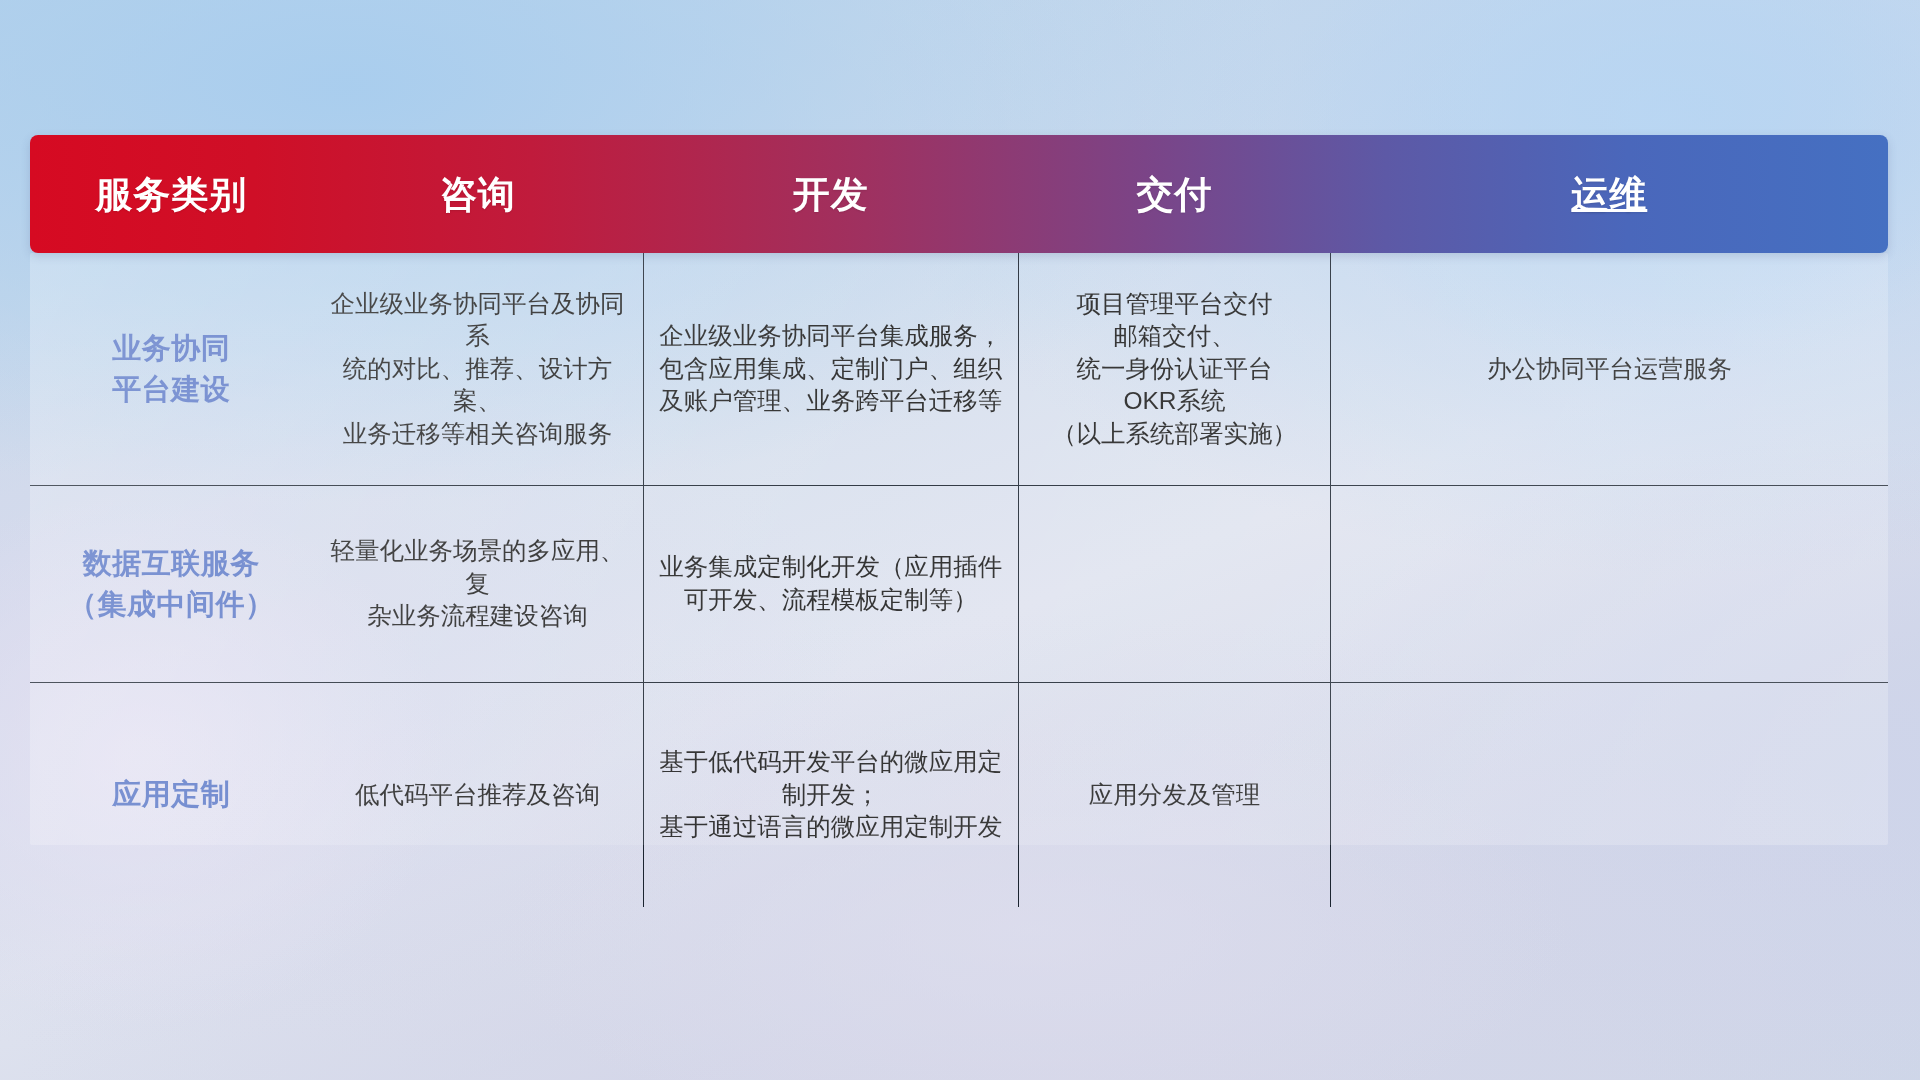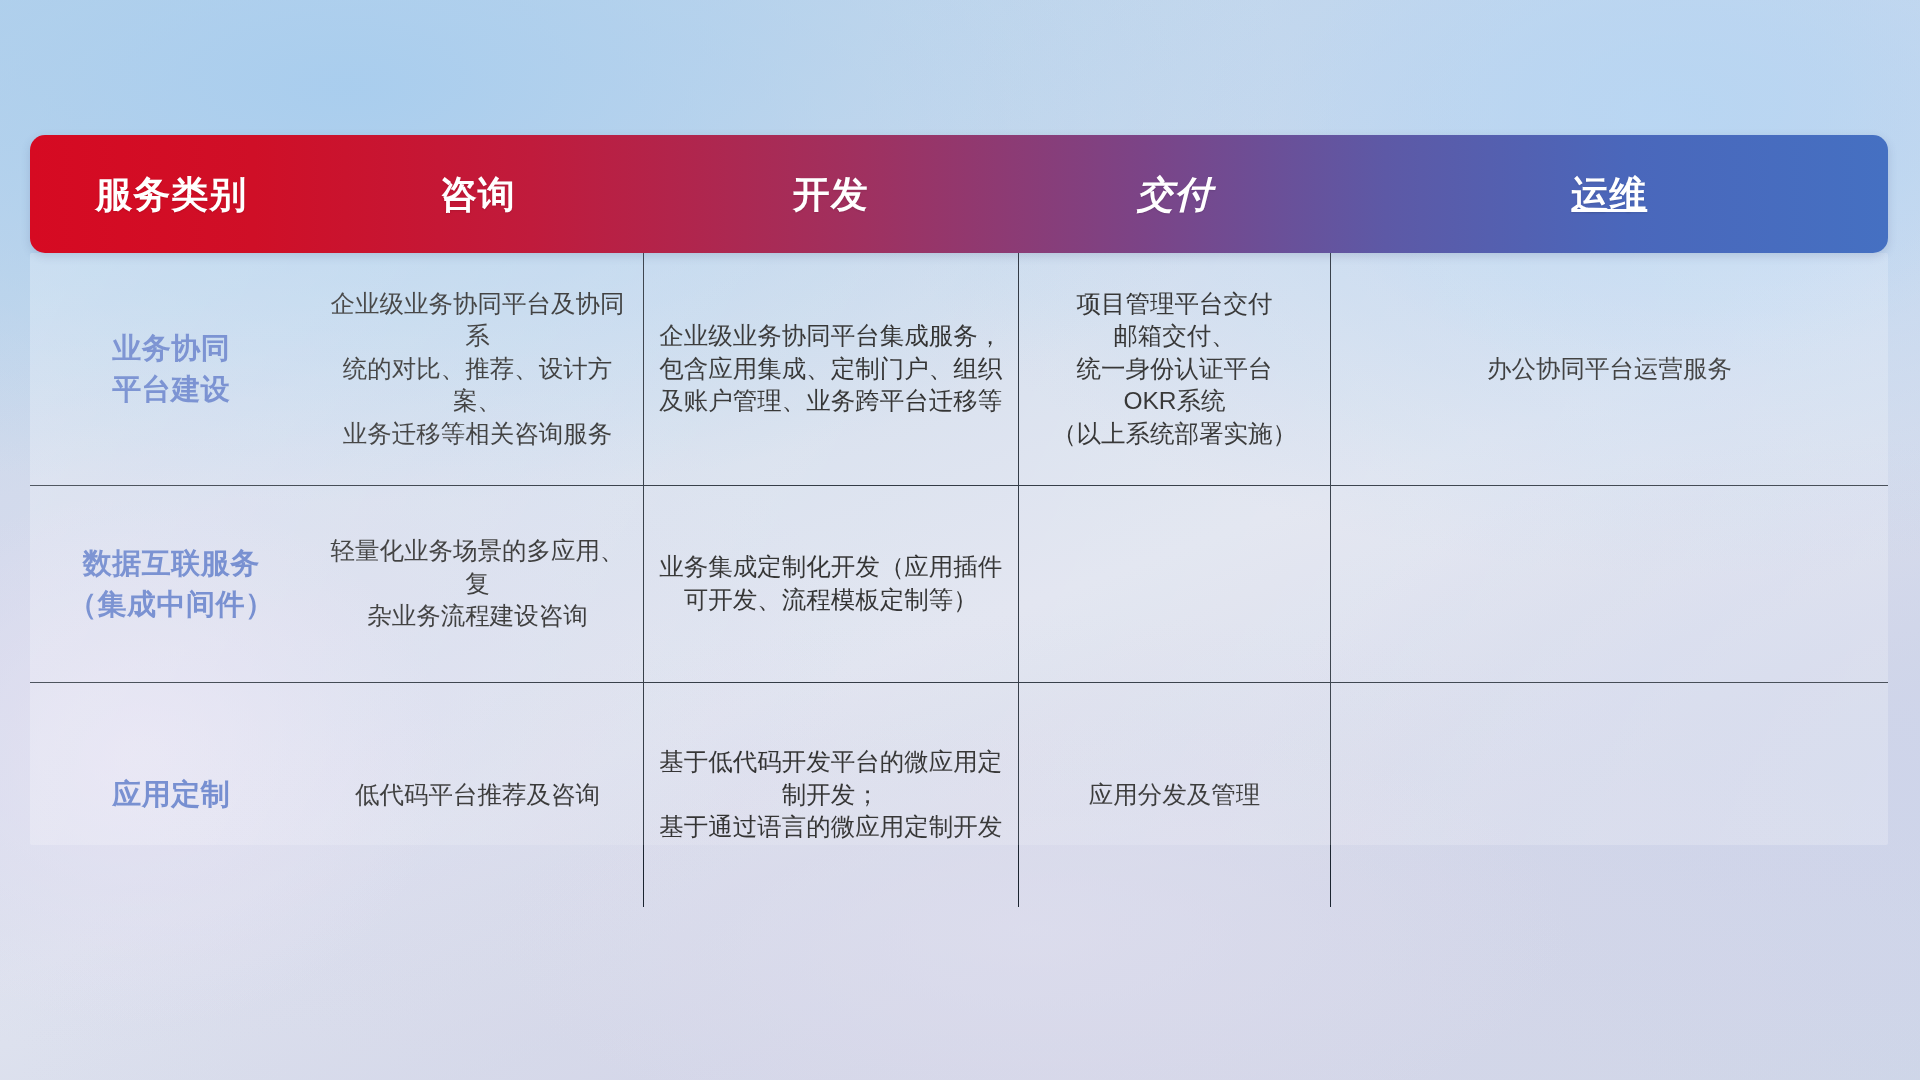--- a/index.html
+++ b/index.html
@@ -69,21 +69,21 @@
   }
   thead th {
     padding: 0;
     font-size: 0px;       
     font-weight: bold;
     vertical-align: middle;
   }
   .hdr-bar {
     position: relative;
     height: 118px;
-    border-radius: 15px;
+    border-radius: 8px;
     background: linear-gradient(90deg,
         #d60a22 0%,
         #cf0f27 12%,
         #c01b3c 27%,
         #9f3160 45%,
         #7b4487 60%,
         #5d59a6 73%,
         #4a67bb 86%,
         #4570c2 100%);
     box-shadow: 0 3px 10px rgba(60,70,120,0.18);
@@ -180,21 +180,21 @@
       <col class="c-ops">
     </colgroup>
 
     <thead>
       <tr>
         <th colspan="5">
           <div class="hdr-bar">
             <div class="hdr-cell" style="flex:15.2 1 0;">服务类别</div>
             <div class="hdr-cell" style="flex:17.8 1 0;">咨询</div>
             <div class="hdr-cell" style="flex:20.2 1 0;">开发</div>
-            <div class="hdr-cell" style="flex:16.8 1 0;font-style:italic;">交付</div>
+            <div class="hdr-cell" style="flex:16.8 1 0;">交付</div>
             <div class="hdr-cell" style="flex:30.0 1 0;text-decoration:underline;">运维</div>
           </div>
         </th>
       </tr>
     </thead>
 
     <tbody>
 
       <tr class="row-1">
         <td class="cat">

